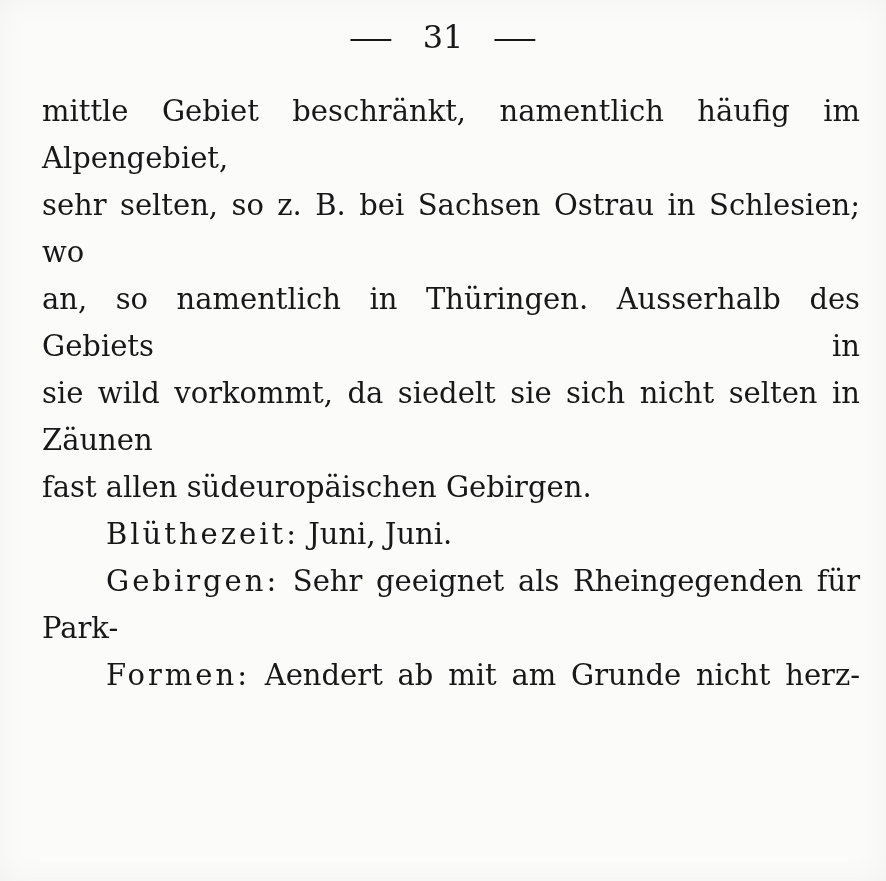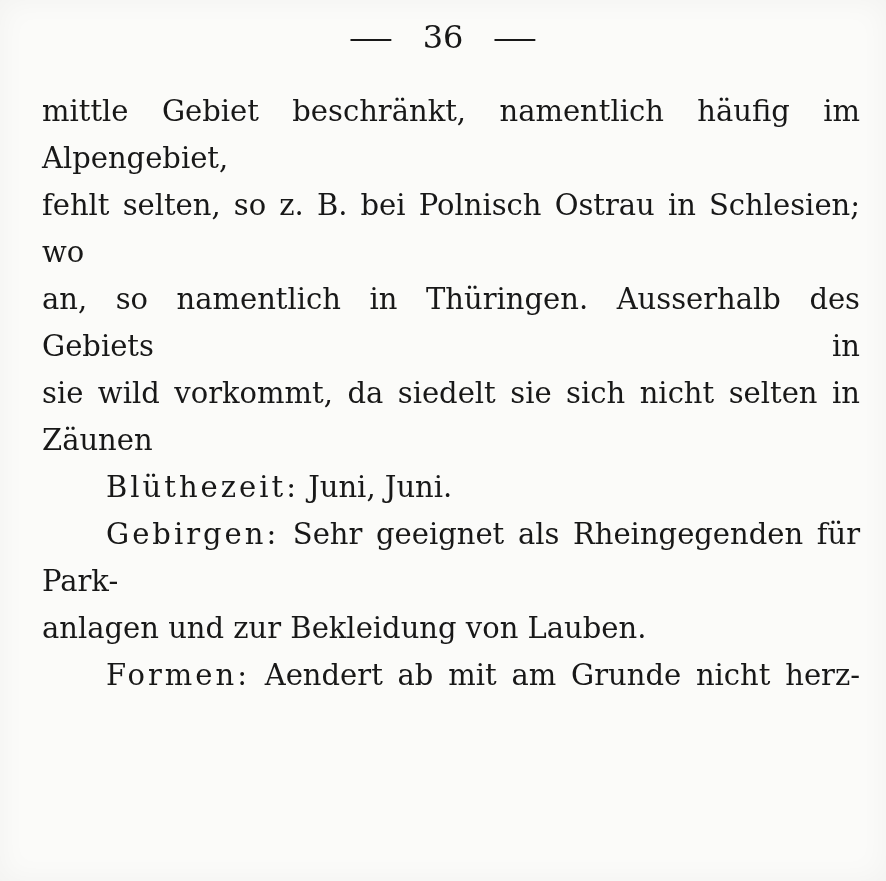--- a/index.html
+++ b/index.html
@@ -49,32 +49,32 @@
   .indent { text-indent: 64px; }
   .sp { letter-spacing: 3px; }
 </style>
 </head>
 <body>
 
 <div class="page">
 
   <div class="running-head">
     <span class="dash">—</span>
-    <span>36</span>
+    <span>31</span>
     <span class="dash">—</span>
   </div>
 
   <div class="body-block">
 
     <div class="line just">mittle Gebiet beschränkt, namentlich häufig im Alpengebiet,</div>
-    <div class="line just">fehlt selten, so z. B. bei Polnisch Ostrau in Schlesien; wo</div>
+    <div class="line just">sehr selten, so z. B. bei Sachsen Ostrau in Schlesien; wo</div>
     <div class="line just">an, so namentlich in Thüringen. Ausserhalb des Gebiets in</div>
     <div class="line just">sie wild vorkommt, da siedelt sie sich nicht selten in Zäunen</div>
+    <div class="line">fast allen südeuropäischen Gebirgen.</div>
 
     <div class="line indent"><span class="sp">Blüthezeit:</span> <span>Juni, Juni.</span></div>
 
     <div class="line just indent"><span class="sp">Gebirgen:</span> <span>Sehr geeignet als Rheingegenden für Park-</span></div>
-    <div class="line">anlagen und zur Bekleidung von Lauben.</div>
 
     <div class="line just indent"><span class="sp">Formen:</span> <span>Aendert ab mit am Grunde nicht herz-</span></div>
 
   </div>
 </div>
 
 </body></html>

